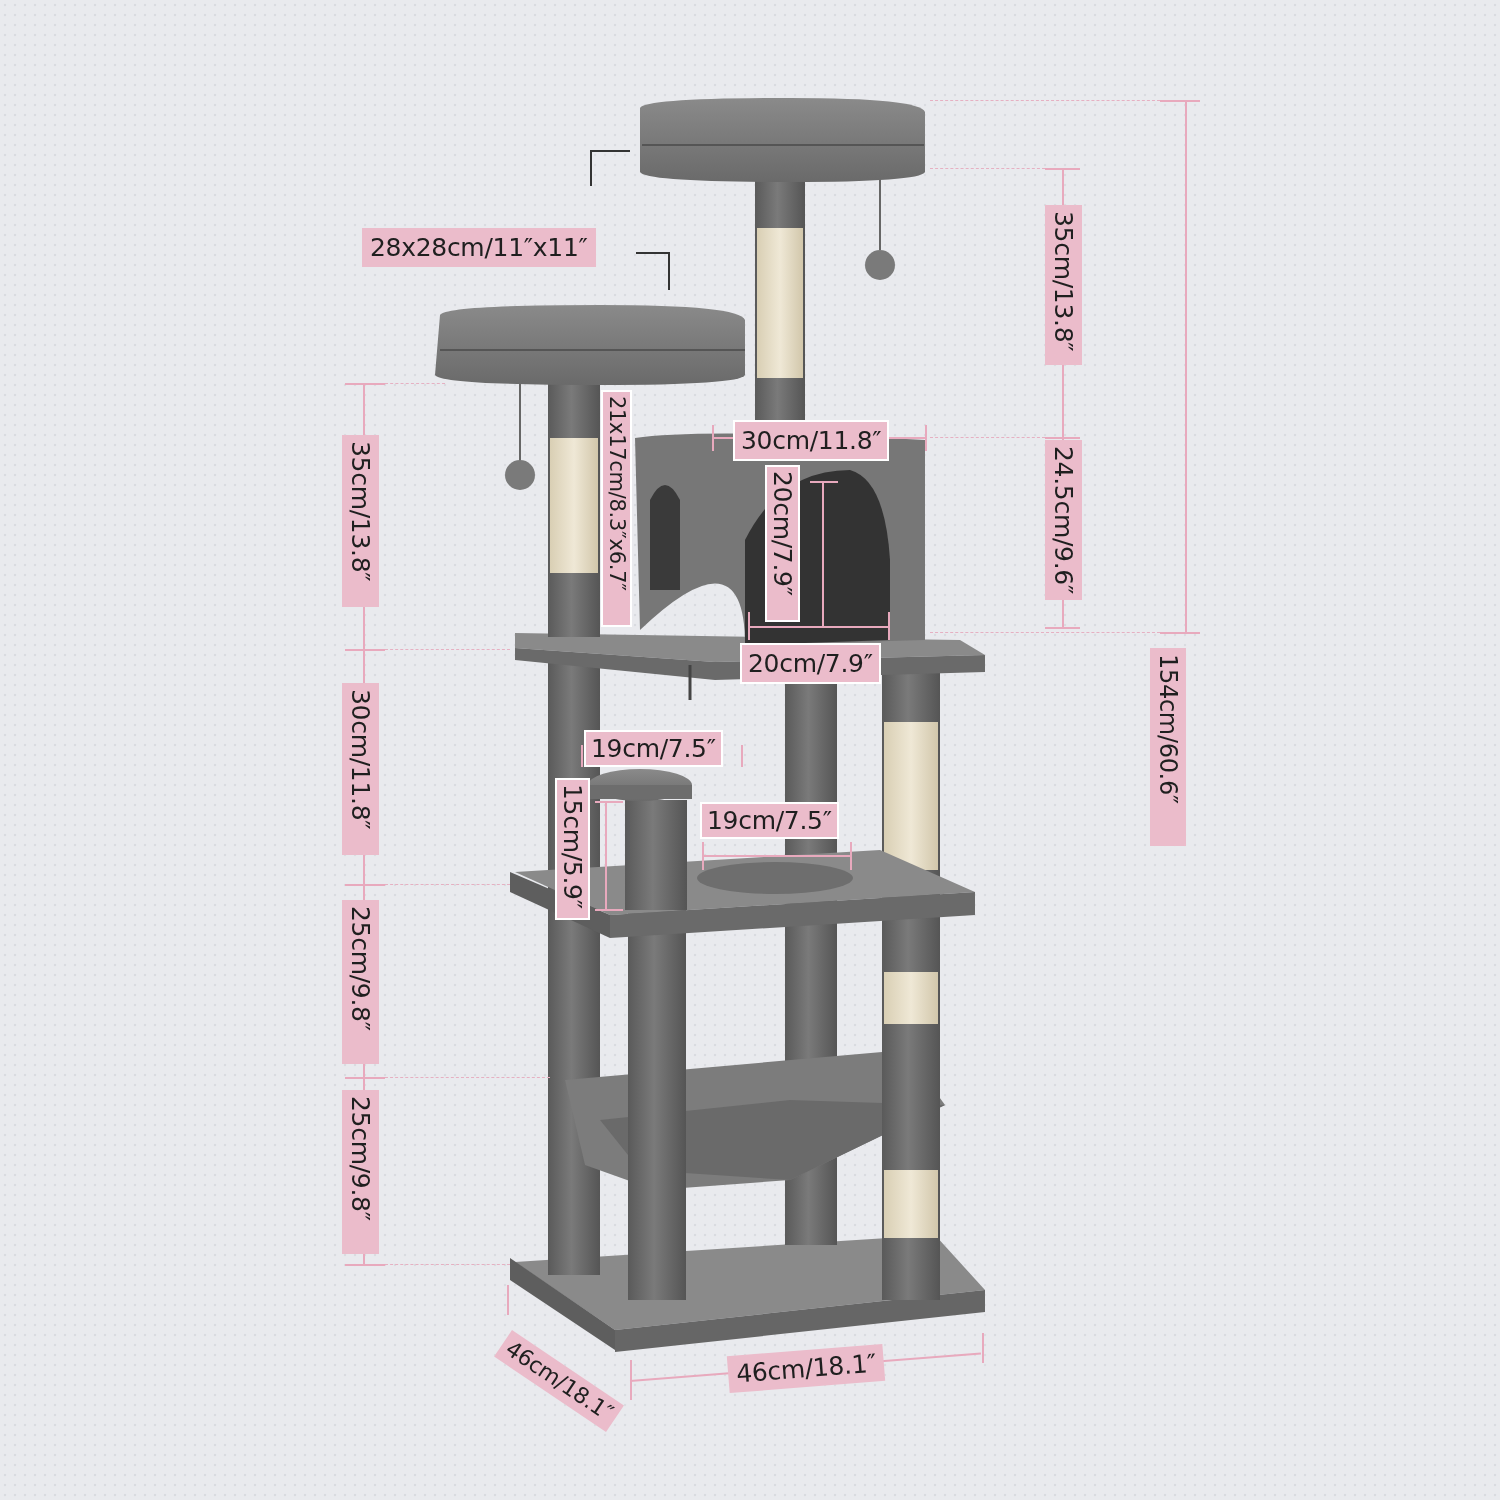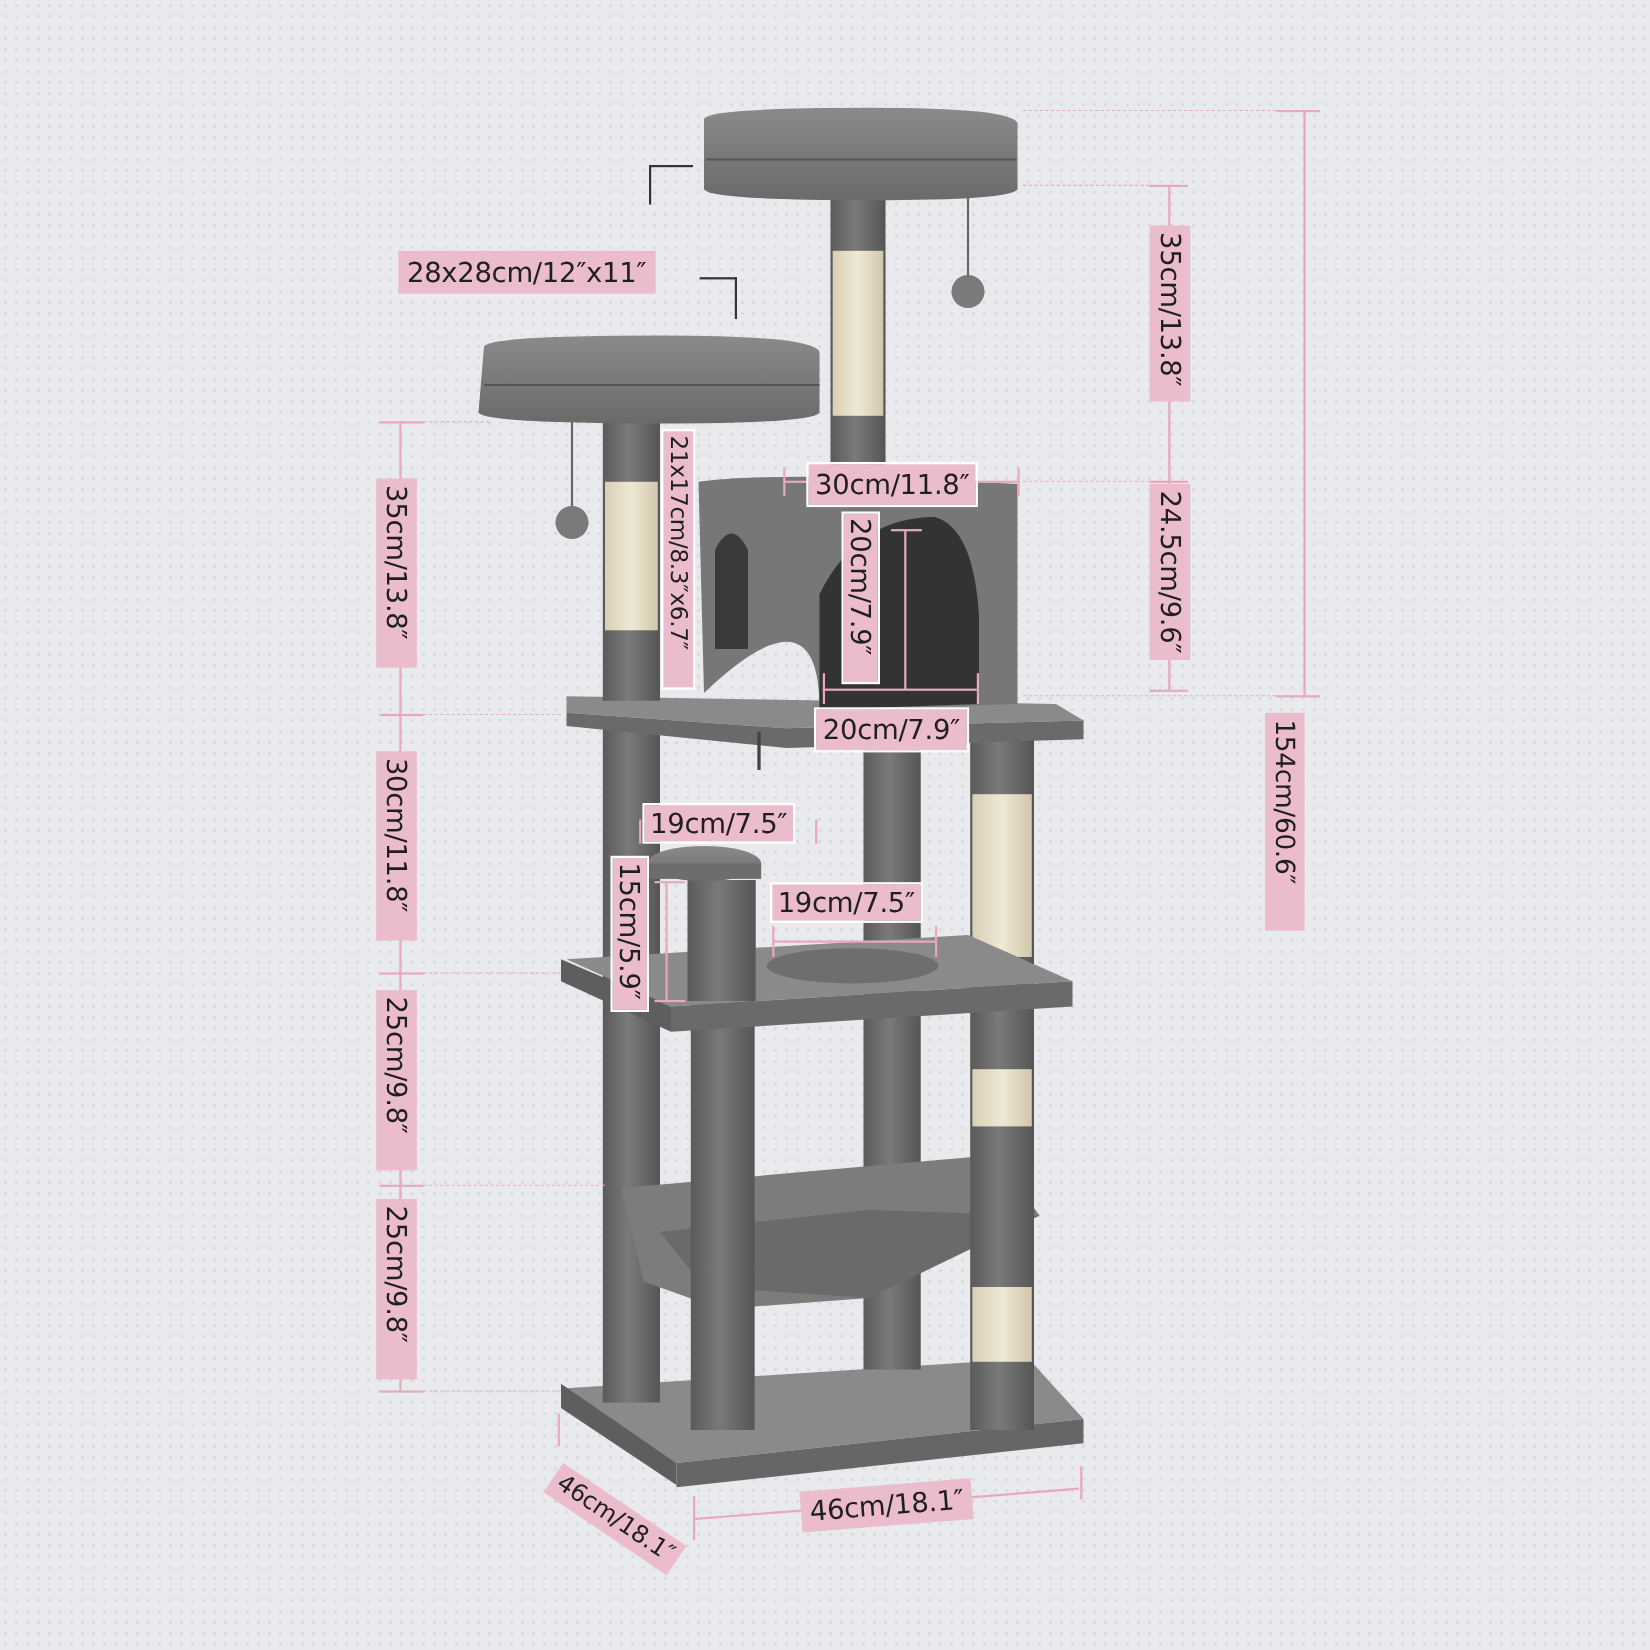--- a/index.html
+++ b/index.html
@@ -143,21 +143,21 @@
 <div class="ln" style="left:850px;top:842px;width:2px;height:28px;"></div>
 
 <div class="ln" style="left:581px;top:745px;width:2px;height:22px;"></div>
 <div class="ln" style="left:741px;top:745px;width:2px;height:22px;"></div>
 
 <div class="ln" style="left:630px;top:1380px;width:352px;height:2px;transform:rotate(-4.5deg);transform-origin:left;"></div>
 <div class="ln" style="left:507px;top:1285px;width:2px;height:30px;"></div>
 <div class="ln" style="left:630px;top:1360px;width:2px;height:40px;"></div>
 <div class="ln" style="left:982px;top:1333px;width:2px;height:30px;"></div>
 
-<div class="lbl" style="left:362px;top:228px;padding:7px 8px;">28x28cm/12″x11″</div>
+<div class="lbl" style="left:362px;top:228px;padding:7px 8px;">28x28cm/11″x11″</div>
 <div class="lbl vert" style="left:1045px;top:205px;height:148px;">35cm/13.8″</div>
 <div class="lbl vert" style="left:1045px;top:410px;top:410px;margin-top:30px;height:148px;">24.5cm/9.6″</div>
 <div class="lbl vert" style="left:1150px;top:648px;height:186px;font-size:24px;">154cm/60.6″</div>
 
 <div class="lbl vert" style="left:342px;top:435px;height:160px;">35cm/13.8″</div>
 <div class="lbl vert" style="left:342px;top:683px;height:160px;">30cm/11.8″</div>
 <div class="lbl vert" style="left:342px;top:900px;height:152px;">25cm/9.8″</div>
 <div class="lbl vert" style="left:342px;top:1090px;height:152px;">25cm/9.8″</div>
 
 <div class="lbl lbl-white" style="left:735px;top:422px;">30cm/11.8″</div>

